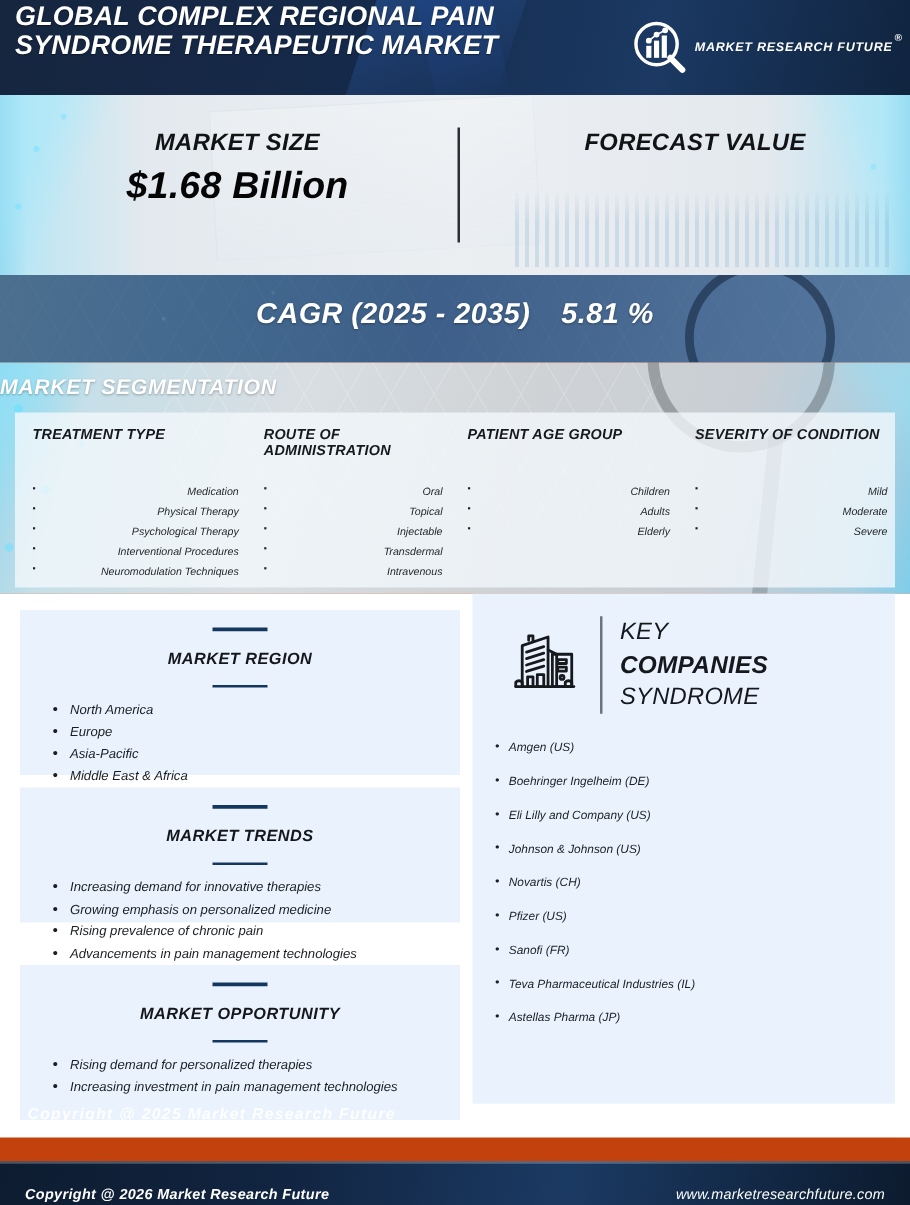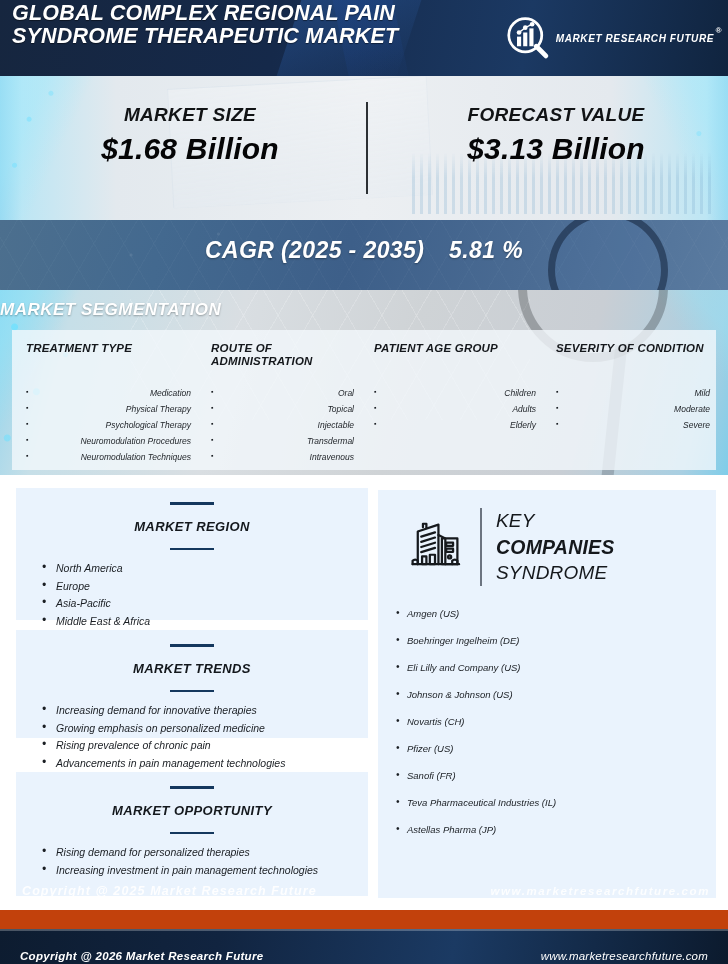--- a/index.html
+++ b/index.html
@@ -168,21 +168,21 @@
 
   
   .lower { position: absolute; left: 0; top: 475px; width: 728px; height: 435px; background: #ffffff; }
 
   .card {
     position: absolute; background: #eaf3fd;
   }
   .card-region      { left: 16px;  top: 13px;  width: 352px; height: 132px; }
   .card-trends      { left: 16px;  top: 155px; width: 352px; height: 108px; }
   .card-opportunity { left: 16px;  top: 297px; width: 352px; height: 124px; }
-  .card-companies   { left: 378px; top: 15px;  width: 338px; height: 408px; }
+  .card-companies   { left: 378px; top: 0;  width: 338px; height: 408px; }
 
   .card-title-row {
     display: flex; align-items: center; justify-content: center; gap: 14px;
     margin-top: 14px;
     flex-direction: column;
   }
   .rule { width: 44px; height: 2.5px; background: #14375e; }
   .card-title {
     font-size: 13px; font-weight: bold; color: #14181d; letter-spacing: .4px;
   }
@@ -269,21 +269,20 @@
 
     <div class="stat-col left">
       <div class="stat-label">MARKET SIZE</div>
       <div class="stat-value">$1.68 Billion</div>
     </div>
 
     <div class="stat-divider"></div>
 
     <div class="stat-col right">
       <div class="stat-label">FORECAST VALUE</div>
-      <div class="stat-value">$3.13 Billion</div>
     </div>
   </div>
 
   <div class="cagr">
     <div class="cagr-hex"></div>
     <div class="cagr-lens"></div>
     <div class="cagr-text">
       <span>CAGR (2025 - 2035)</span>
       <span class="val">5.81 %</span>
     </div>
@@ -298,21 +297,21 @@
 
   <div class="seg-title">MARKET SEGMENTATION</div>
 
   <div class="seg-panel">
     <div class="seg-col">
       <div class="seg-head">TREATMENT TYPE</div>
       <ul class="seg-list">
         <li>Medication</li>
         <li>Physical Therapy</li>
         <li>Psychological Therapy</li>
-        <li>Neuromodulation Procedures</li>
+        <li>Interventional Procedures</li>
         <li>Neuromodulation Techniques</li>
       </ul>
     </div>
 
     <div class="seg-col">
       <div class="seg-head">ROUTE OF ADMINISTRATION</div>
       <ul class="seg-list">
         <li>Oral</li>
         <li>Topical</li>
         <li>Injectable</li>

